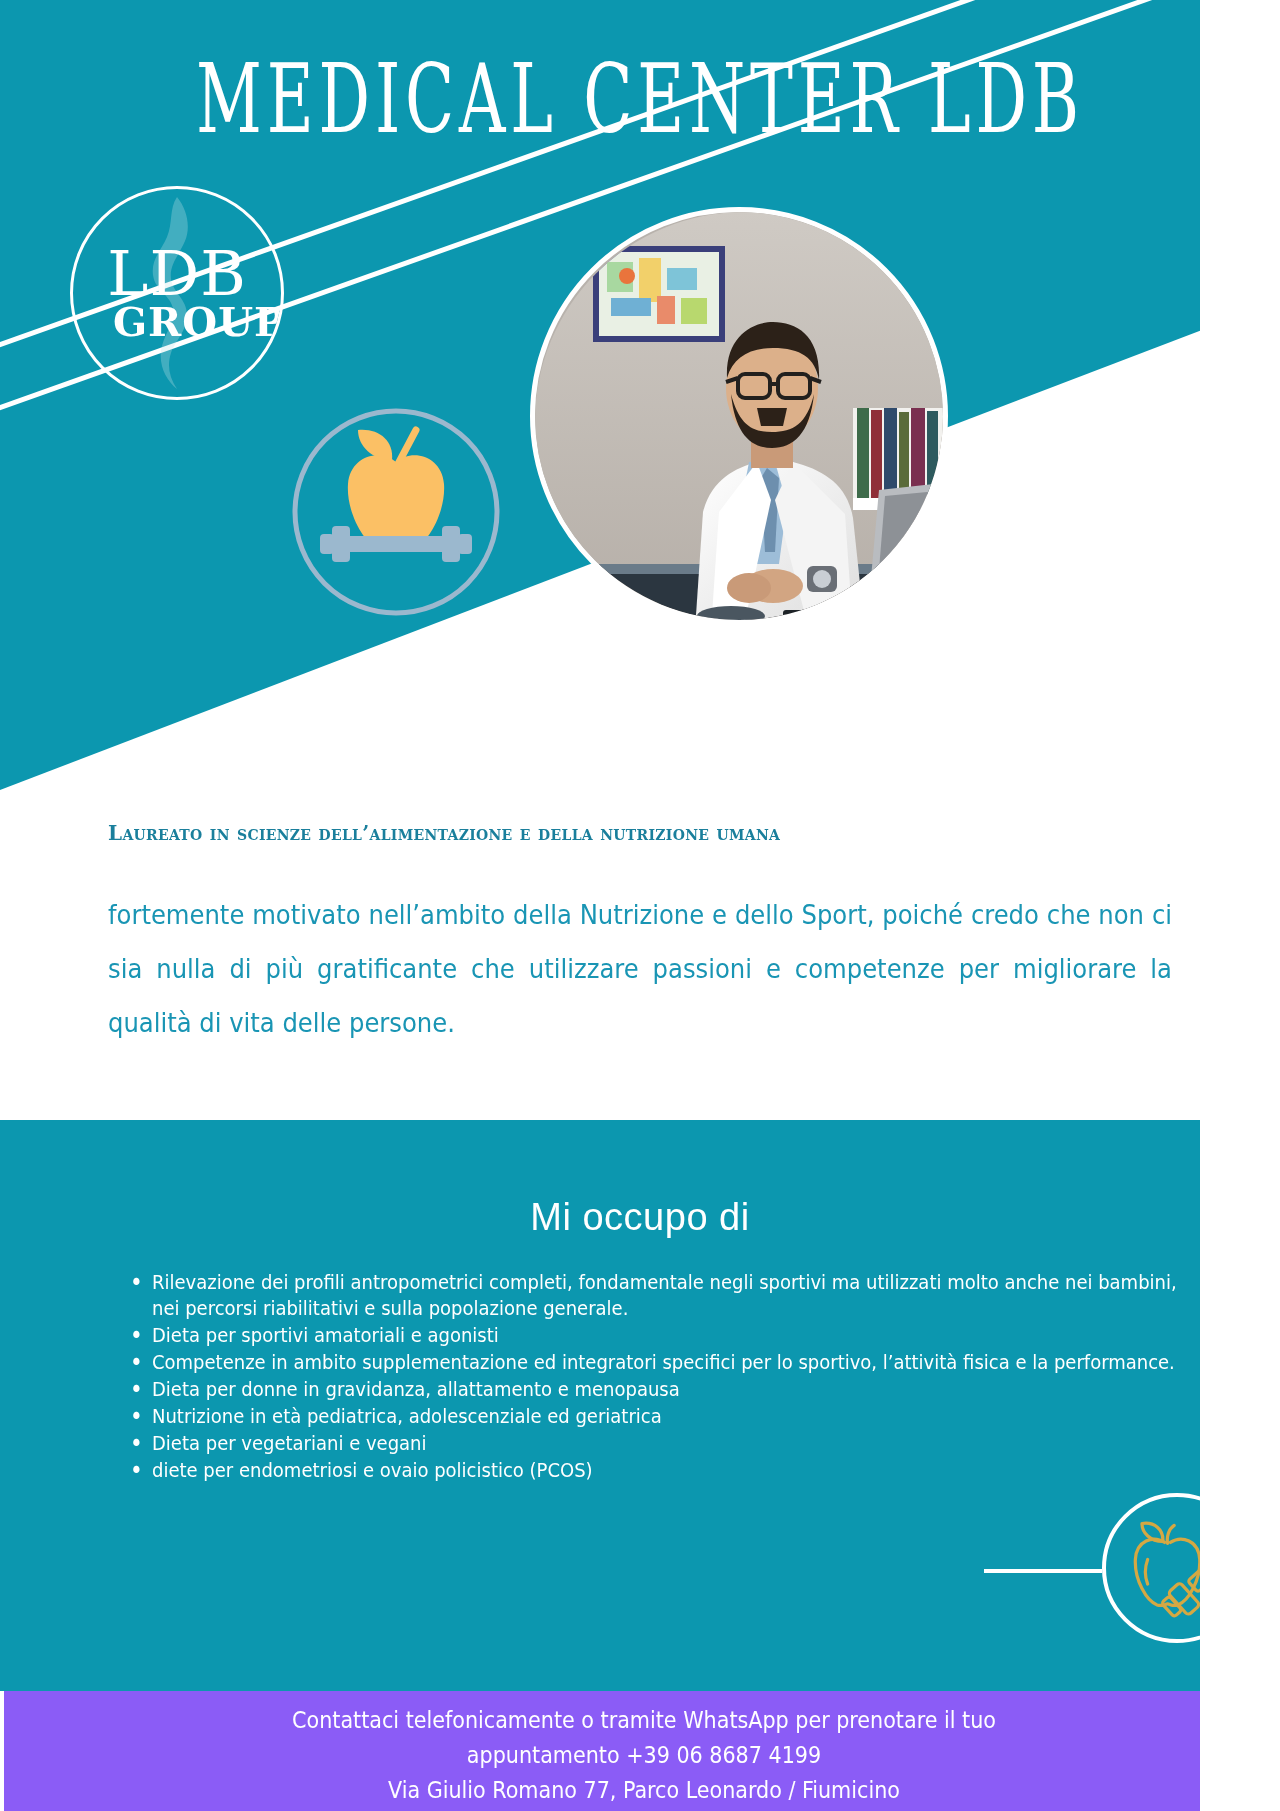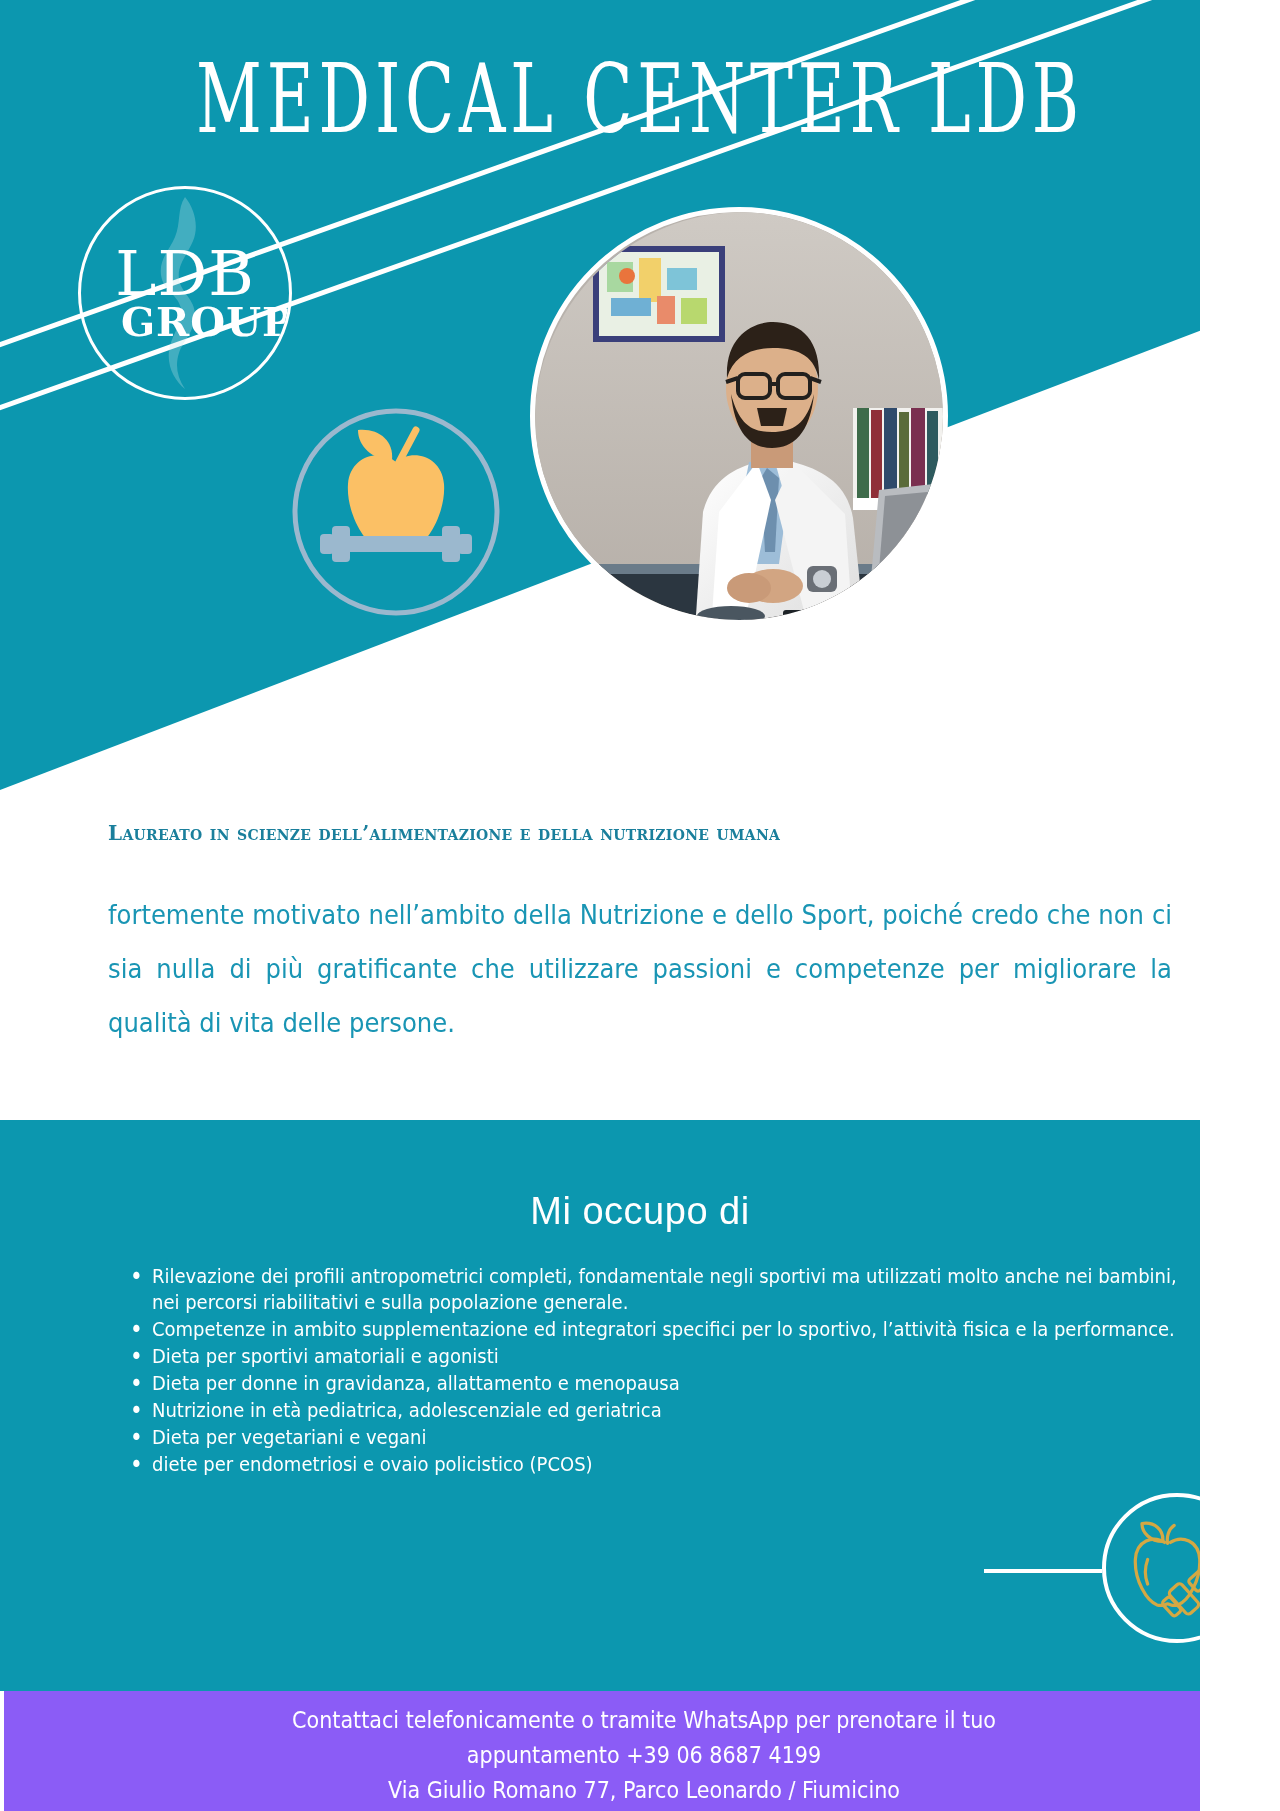--- a/index.html
+++ b/index.html
@@ -61,21 +61,21 @@
     letter-spacing: 5px;
     font-weight: 400;
     transform: scaleY(1.42) scaleX(0.96);
     transform-origin: center top;
     white-space: nowrap;
   }
 
   
   .logo-circle {
     position: absolute;
-    left: 78px;
+    left: 70px;
     top: 186px;
     width: 208px;
     height: 208px;
     border: 3px solid #ffffff;
     border-radius: 50%;
     overflow: hidden;
   }
   .logo-silhouette {
     position: absolute;
     left: 64px;
@@ -185,21 +185,21 @@
   
   .content-band {
     position: absolute;
     left: 0;
     top: 1120px;
     width: 1280px;
     height: 571px;
     background: #0c97af;
   }
   .section-title {
-    margin: 12px;
+    margin: 18px;
     padding-top: 58px;
     text-align: center;
     color: #ffffff;
     font-family: "Liberation Sans", sans-serif;
     font-size: 38px;
     font-weight: 400;
     letter-spacing: 0.5px;
   }
   .bullets {
     margin: 30px 92px 0 92px;
@@ -386,22 +386,22 @@
 
   <div class="bio">
     <div class="doc-degree small-caps">Laureato in Scienze dell’Alimentazione e della Nutrizione Umana</div>
     <p class="bio-para">fortemente motivato nell’ambito della Nutrizione e dello Sport, poiché credo che non ci sia nulla di più gratificante che utilizzare passioni e competenze per migliorare la qualità di vita delle persone.</p>
   </div>
 
   <div class="content-band">
     <h2 class="section-title">Mi occupo di</h2>
     <ul class="bullets" id="services-list">
         <li>Rilevazione dei profili antropometrici completi, fondamentale negli sportivi ma utilizzati molto anche nei bambini, nei percorsi riabilitativi e sulla popolazione generale.</li>
+        <li>Dieta per sportivi amatoriali e agonisti</li>
         <li>Competenze in ambito supplementazione ed integratori specifici per lo sportivo, l’attività fisica e la performance.</li>
-        <li>Dieta per sportivi amatoriali e agonisti</li>
         <li>Dieta per donne in gravidanza, allattamento e menopausa</li>
         <li>Nutrizione in età pediatrica, adolescenziale ed geriatrica</li>
         <li>Dieta per vegetariani e vegani</li>
         <li>diete per endometriosi e ovaio policistico (PCOS)</li>
       </ul>
 
     <div class="badge-rule"></div>
     <div class="badge-circle">
       <svg viewBox="0 0 150 150" width="142" height="142">
         <g fill="none" stroke="#d4a843" stroke-width="3.4" stroke-linecap="round" stroke-linejoin="round">

